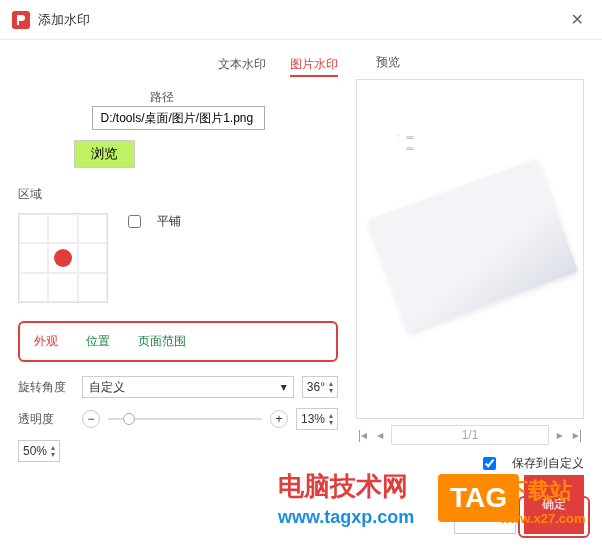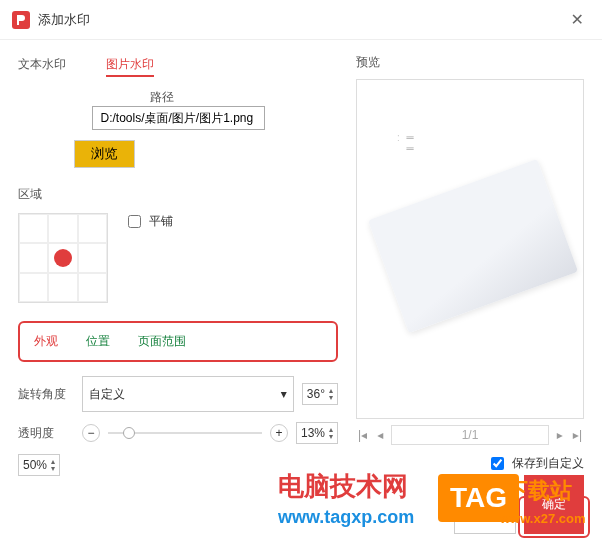--- a/index.html
+++ b/index.html
@@ -5,47 +5,47 @@
 * { box-sizing: border-box; margin: 0; padding: 0; }
 body { font-family: "Microsoft YaHei", sans-serif; font-size: 12px; color: #333; background: #fff; width: 602px; height: 546px; position: relative; overflow: hidden; }
 .titlebar { display: flex; align-items: center; padding: 8px 12px; border-bottom: 1px solid #eee; }
 .app-icon { width: 18px; height: 18px; background: #e03d3d; border-radius: 3px; margin-right: 8px; display: flex; align-items: center; justify-content: center; }
 .app-icon svg { fill: #fff; }
 .title { font-size: 13px; }
 .close-x { margin-left: auto; font-size: 16px; color: #666; cursor: pointer; padding: 2px 6px; }
 .content { display: flex; padding: 14px 18px 10px 18px; }
 .left-col { width: 320px; }
 .right-col { flex: 1; padding-left: 18px; }
-.tabs-top { display: flex; gap: 40px; margin-bottom: 12px; }
+.tabs-top { display: flex; gap: 24px; margin-bottom: 12px; justify-content: flex-end; }
 .tab-top { color: #555; cursor: pointer; padding: 2px 0; }
 .tab-top.active { color: #e03d3d; border-bottom: 2px solid #e03d3d; }
 .row { display: flex; align-items: center; margin-bottom: 10px; flex-direction: column; }
 .lbl { width: 56px; color: #555; }
 .path-input { flex: 1; border: 1px solid #aaa; padding: 4px 8px; font-size: 12px; height: 24px; }
-.browse-btn { border: 1px solid #ccc; background: #eab308; padding: 4px 16px; margin-left: 56px; cursor: pointer; }
+.browse-btn { border: 1px solid #ccc; background: #bef264; padding: 4px 16px; margin-left: 56px; cursor: pointer; }
 .section-lbl { color: #555; margin: 18px 0 10px 0; }
 .region-row { display: flex; align-items: flex-start; gap: 20px; }
 .grid3 { width: 90px; height: 90px; border: 1px solid #ddd; display: grid; grid-template-columns: repeat(3,1fr); grid-template-rows: repeat(3,1fr); }
 .cell { border: 1px solid #eee; }
 .cell.sel { display: flex; align-items: center; justify-content: center; }
 .dot { width: 18px; height: 18px; background: #e03d3d; border-radius: 50%; }
-.chk { display: flex; align-items: center; gap: 8px; }
+.chk { display: flex; align-items: center; gap: 16px; }
 .chk input { width: 13px; height: 13px; }
 .red-box { border: 2px solid #e03d3d; border-radius: 6px; padding: 10px 14px; margin: 18px 0 14px 0; display: flex; gap: 28px; }
 .tab2 { color: #15803d; cursor: pointer; }
 .tab2.active { color: #e03d3d; }
 .ctrl-row { display: flex; align-items: center; margin-bottom: 10px; gap: 8px; }
 .ctrl-row .lbl { width: 56px; }
-.sel-box { border: 1px solid #ccc; padding: 3px 6px; height: 36px; display: flex; align-items: center; justify-content: space-between; cursor: pointer; background: #fff; }
+.sel-box { border: 1px solid #ccc; padding: 3px 6px; height: 22px; display: flex; align-items: center; justify-content: space-between; cursor: pointer; background: #fff; }
 .spinner { border: 1px solid #ccc; height: 22px; display: flex; align-items: center; padding: 0 4px; gap: 4px; }
 .spin-btns { display: flex; flex-direction: column; line-height: 7px; font-size: 8px; color: #666; cursor: pointer; }
 .round-btn { width: 18px; height: 18px; border: 1px solid #ccc; border-radius: 50%; display: flex; align-items: center; justify-content: center; cursor: pointer; font-size: 12px; }
 .slider-track { flex: 1; height: 2px; background: #ddd; position: relative; }
 .slider-thumb { position: absolute; top: -5px; left: 10%; width: 12px; height: 12px; border-radius: 50%; background: #fff; border: 1px solid #aaa; }
-.preview-lbl { color: #555; margin-bottom: 8px; }
+.preview-lbl { color: #555; margin-bottom: 8px; margin-left: 20px; }
 .preview-box { border: 1px solid #ddd; height: 340px; background: #fff; padding: 16px; position: relative; overflow: hidden; }
 .preview-page { width: 100%; height: 100%; position: relative; }
 .wm-img { position: absolute; top: 90px; left: 10px; width: 180px; height: 120px; background: linear-gradient(160deg,#f2f4f8 60%,#dcdfe6 100%); transform: rotate(-20deg); border-radius: 4px; box-shadow: 0 2px 6px rgba(0,0,0,0.1); }
 .pg-nav { display: flex; align-items: center; gap: 6px; margin-top: 6px; color: #999; }
 .pg-btn { cursor: pointer; font-size: 12px; padding: 2px; }
 .pg-num { flex: 1; border: 1px solid #ddd; text-align: center; padding: 2px; color: #aaa; }
 .save-chk { text-align: right; margin-top: 10px; }
 .footer { position: absolute; bottom: 12px; right: 18px; display: flex; gap: 8px; }
 .btn { padding: 20px 18px; font-size: 12px; cursor: pointer; border: none; }
 .btn-cancel { background: #fff; border: 1px solid #ccc; color: #666; }

